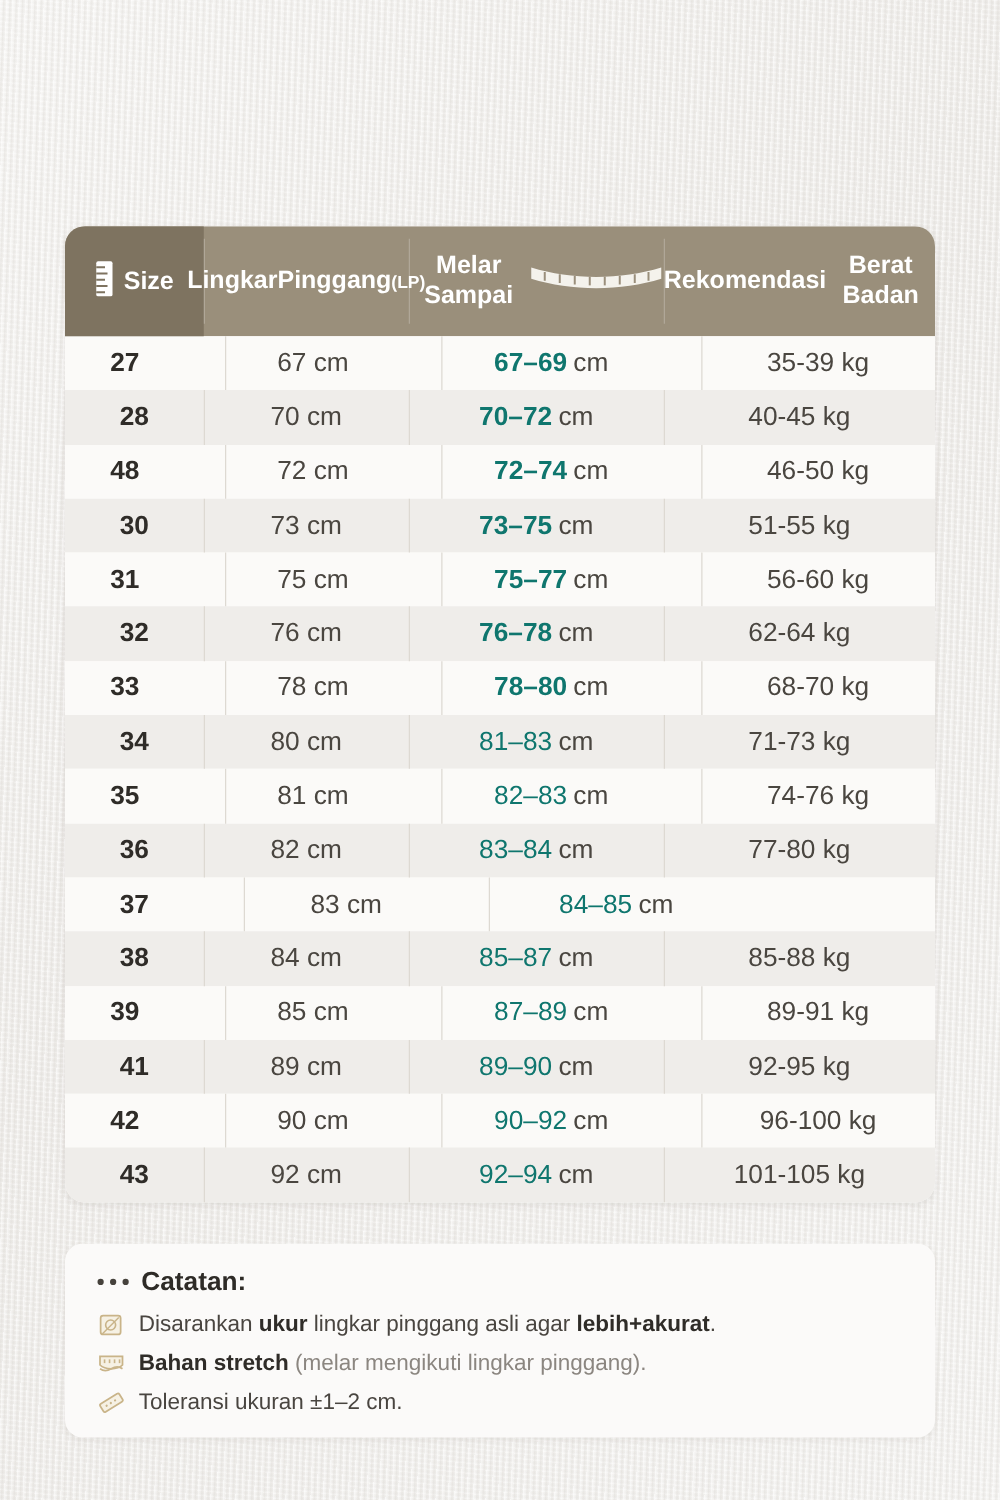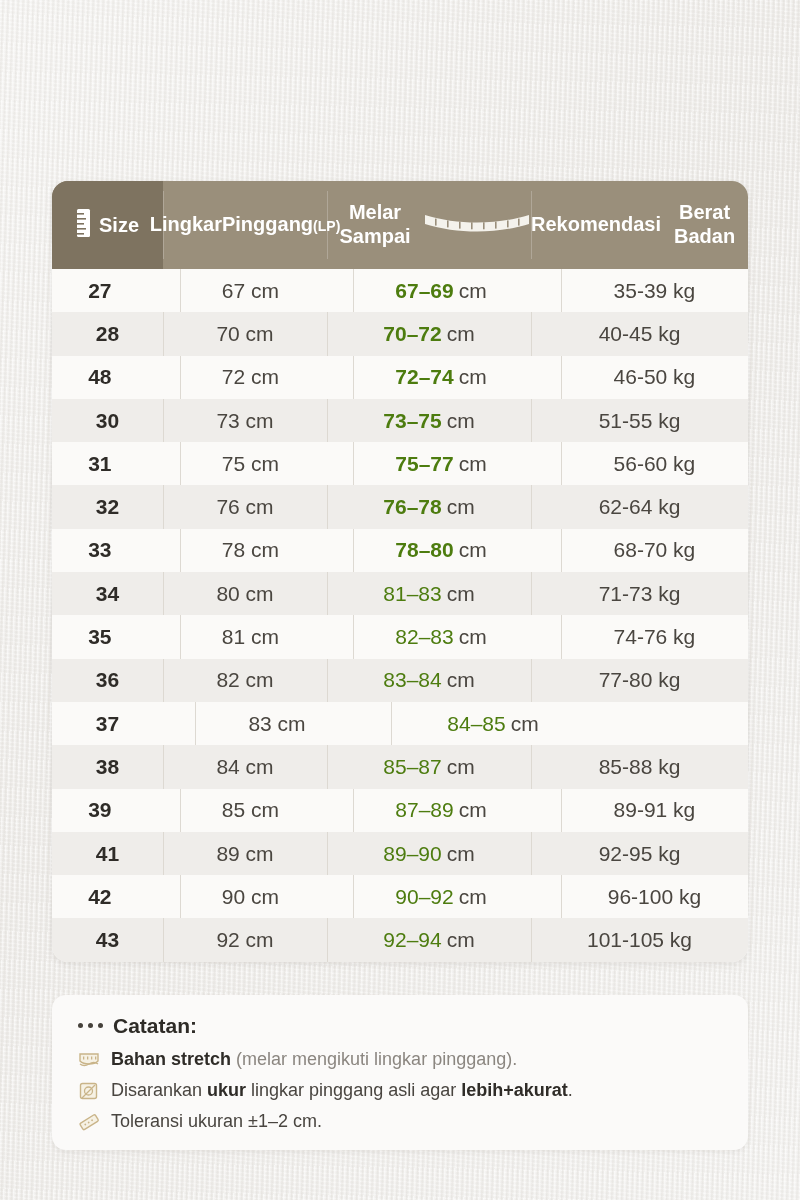--- a/index.html
+++ b/index.html
@@ -141,21 +141,21 @@
     position: absolute;
     left: 0; top: 0; bottom: 0;
     width: 1px;
     background: #ddd9d2;
   }
   .cell-size   { width: 111px; font-weight: bold; font-size: 21px; color: #2f2c28; }
   .cell-waist  { width: 164px; color: #4a4640; }
   .cell-melar  { width: 204px; }
   .cell-weight { width: 217px; color: #4a4640; }
 
-  .melar-range { color: #4d7c0f; }
+  .melar-range { color: #0f766e; }
   .melar-range.strong { font-weight: bold; }
   .melar-unit { color: #4a4640; margin-left: 5px; }
 
   
   .notes-card {
     position: absolute;
     left: 52px;
     top: 995px;
     width: 696px;
     height: 155px;
@@ -426,50 +426,50 @@
           <i></i>
           <i></i>
           <i></i>
         </span>
       <span class="notes-title">Catatan:</span>
     </div>
 
     <div class="note-row">
       <span class="note-icon">
         <svg width="22" height="20" viewBox="0 0 22 20">
+          <rect x="2.5" y="2.5" width="16" height="15" rx="2" fill="#f6f1e4" stroke="#c9b489" stroke-width="1.4"></rect>
+          <circle cx="10.5" cy="10" r="4" fill="none" stroke="#c9b489" stroke-width="1.3"></circle>
+          <path d="M4 17 L17 4" stroke="#c9b489" stroke-width="1.2"></path>
+        </svg>
+      </span>
+      <span class="note-text"><span>Disarankan </span><b>ukur</b><span> lingkar pinggang asli agar </span><b>lebih+akurat</b><span>.</span></span>
+    </div>
+
+    <div class="note-row">
+      <span class="note-icon">
+        <svg width="22" height="20" viewBox="0 0 22 20">
           <path d="M2 4 H20 V11 C16 15, 6 15, 2 11 Z" fill="#f6f1e4" stroke="#c9b489" stroke-width="1.4"></path>
           <g fill="#c9b489">
             <rect x="5" y="6.5" width="1.3" height="3"></rect>
             <rect x="9" y="6.5" width="1.3" height="3"></rect>
             <rect x="13" y="6.5" width="1.3" height="3"></rect>
             <rect x="17" y="6.5" width="1.3" height="3"></rect>
           </g>
           <path d="M2 14 q4 3 9 0 q5 -3 9 0" stroke="#c9b489" stroke-width="1.3" fill="none"></path>
         </svg>
       </span>
       <span class="note-text">
         <b>Bahan stretch</b>
         <span class="muted">(melar mengikuti lingkar pinggang).</span>
       </span>
     </div>
 
     <div class="note-row">
       <span class="note-icon">
         <svg width="22" height="20" viewBox="0 0 22 20">
-          <rect x="2.5" y="2.5" width="16" height="15" rx="2" fill="#f6f1e4" stroke="#c9b489" stroke-width="1.4"></rect>
-          <circle cx="10.5" cy="10" r="4" fill="none" stroke="#c9b489" stroke-width="1.3"></circle>
-          <path d="M4 17 L17 4" stroke="#c9b489" stroke-width="1.2"></path>
-        </svg>
-      </span>
-      <span class="note-text"><span>Disarankan </span><b>ukur</b><span> lingkar pinggang asli agar </span><b>lebih+akurat</b><span>.</span></span>
-    </div>
-
-    <div class="note-row">
-      <span class="note-icon">
-        <svg width="22" height="20" viewBox="0 0 22 20">
           <g transform="rotate(-32 11 10)">
             <rect x="2" y="6.5" width="18" height="7.5" rx="1.4" fill="#f6f1e4" stroke="#c9b489" stroke-width="1.4"></rect>
             <g fill="#c9b489">
               <circle cx="6.5" cy="10.2" r="0.9"></circle>
               <circle cx="10.5" cy="10.2" r="0.9"></circle>
               <circle cx="14.5" cy="10.2" r="0.9"></circle>
             </g>
           </g>
         </svg>
       </span>

